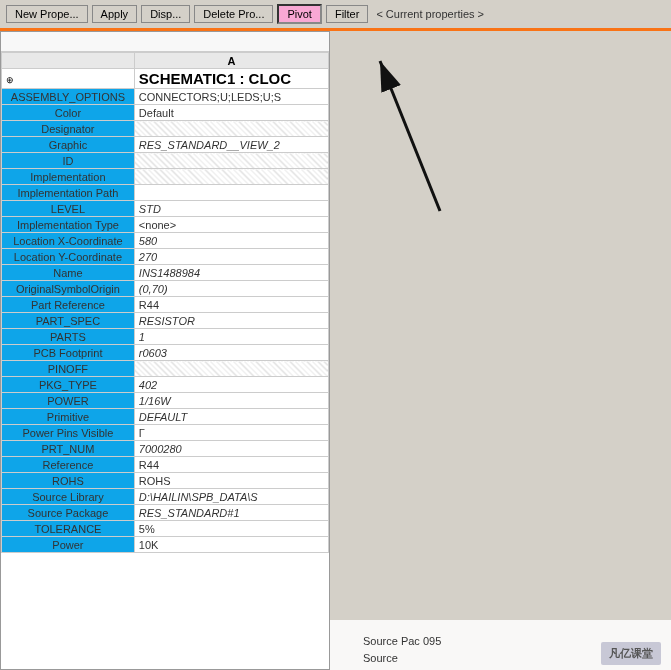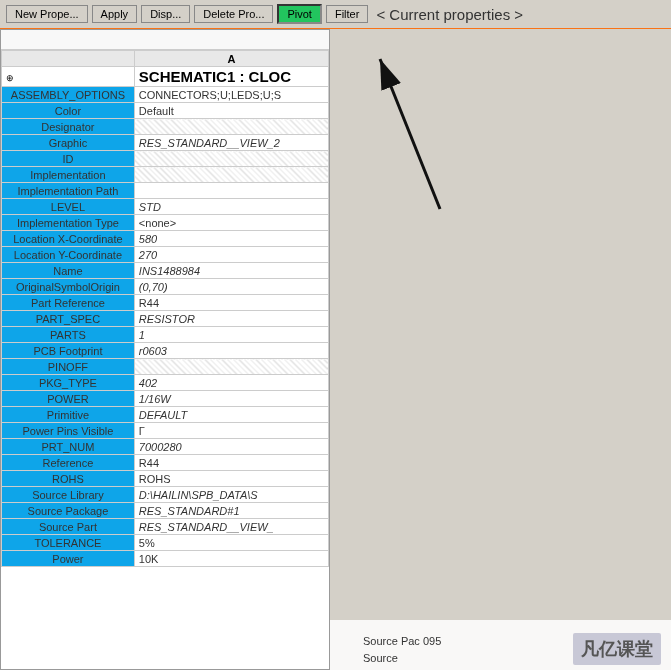--- a/index.html
+++ b/index.html
@@ -17,36 +17,36 @@
       width: 671px;
       height: 670px;
       background: #d4d0c8;
     }
     .toolbar {
       display: flex;
       align-items: center;
       padding: 4px 6px;
       background: #d4d0c8;
       gap: 4px;
-      border-bottom: 1px solid #f97316;
+      border-bottom: 3px solid #f97316;
     }
     .toolbar button {
       padding: 2px 8px;
       font-size: 11px;
       background: #d4d0c8;
       border: 1px solid #888;
       cursor: pointer;
       white-space: nowrap;
     }
     .toolbar button.active {
-      background: #22c55e;
+      background: #f9a8d4;
       border: 2px inset #888;
     }
     .toolbar .current-props {
-      font-size: 15px;
+      font-size: 11px;
       color: #333;
       margin-left: 4px;
     }
     .content-area {
       display: flex;
       flex: 1;
       overflow: hidden;
     }
     .table-panel {
       width: 330px;
@@ -141,21 +141,21 @@
       color: #333;
       line-height: 1.5;
       margin-left: 25px;
     }
     .logo-badge {
       position: absolute;
       bottom: 5px;
       right: 10px;
       background: rgba(180,180,200,0.7);
       padding: 4px 8px;
-      font-size: 18px;
+      font-size: 11px;
       font-weight: bold;
       color: #555;
       border-radius: 2px;
     }
     .expand-icon {
       font-size: 9px;
       margin-right: 2px;
     }
   </style>
 </head>
@@ -300,24 +300,20 @@
             </tr>
             <tr>
               <td class="prop-name">Source Library</td>
               <td class="prop-value">D:\HAILIN\SPB_DATA\S</td>
             </tr>
             <tr>
               <td class="prop-name">Source Package</td>
               <td class="prop-value">RES_STANDARD#1</td>
             </tr>
             <tr>
-              <td class="prop-name">Source Part</td>
-              <td class="prop-value">RES_STANDARD__VIEW_</td>
-            </tr>
-            <tr>
               <td class="prop-name">TOLERANCE</td>
               <td class="prop-value normal">5%</td>
             </tr>
             <tr>
               <td class="prop-name">Power</td>
               <td class="prop-value normal">10K</td>
             </tr>
           </tbody>
       </table>
     </div>

